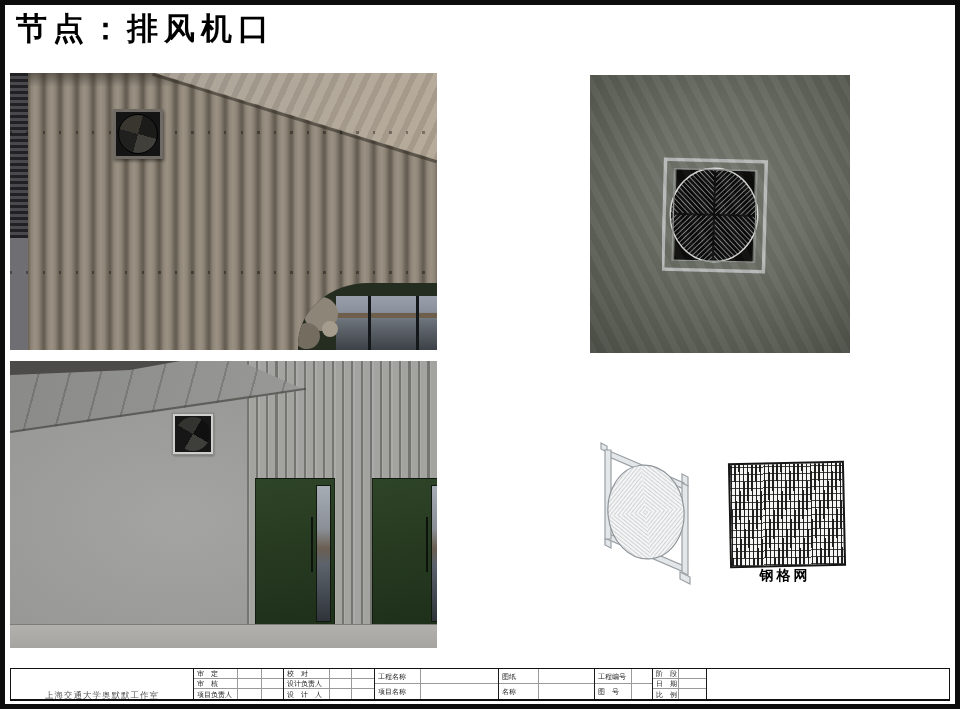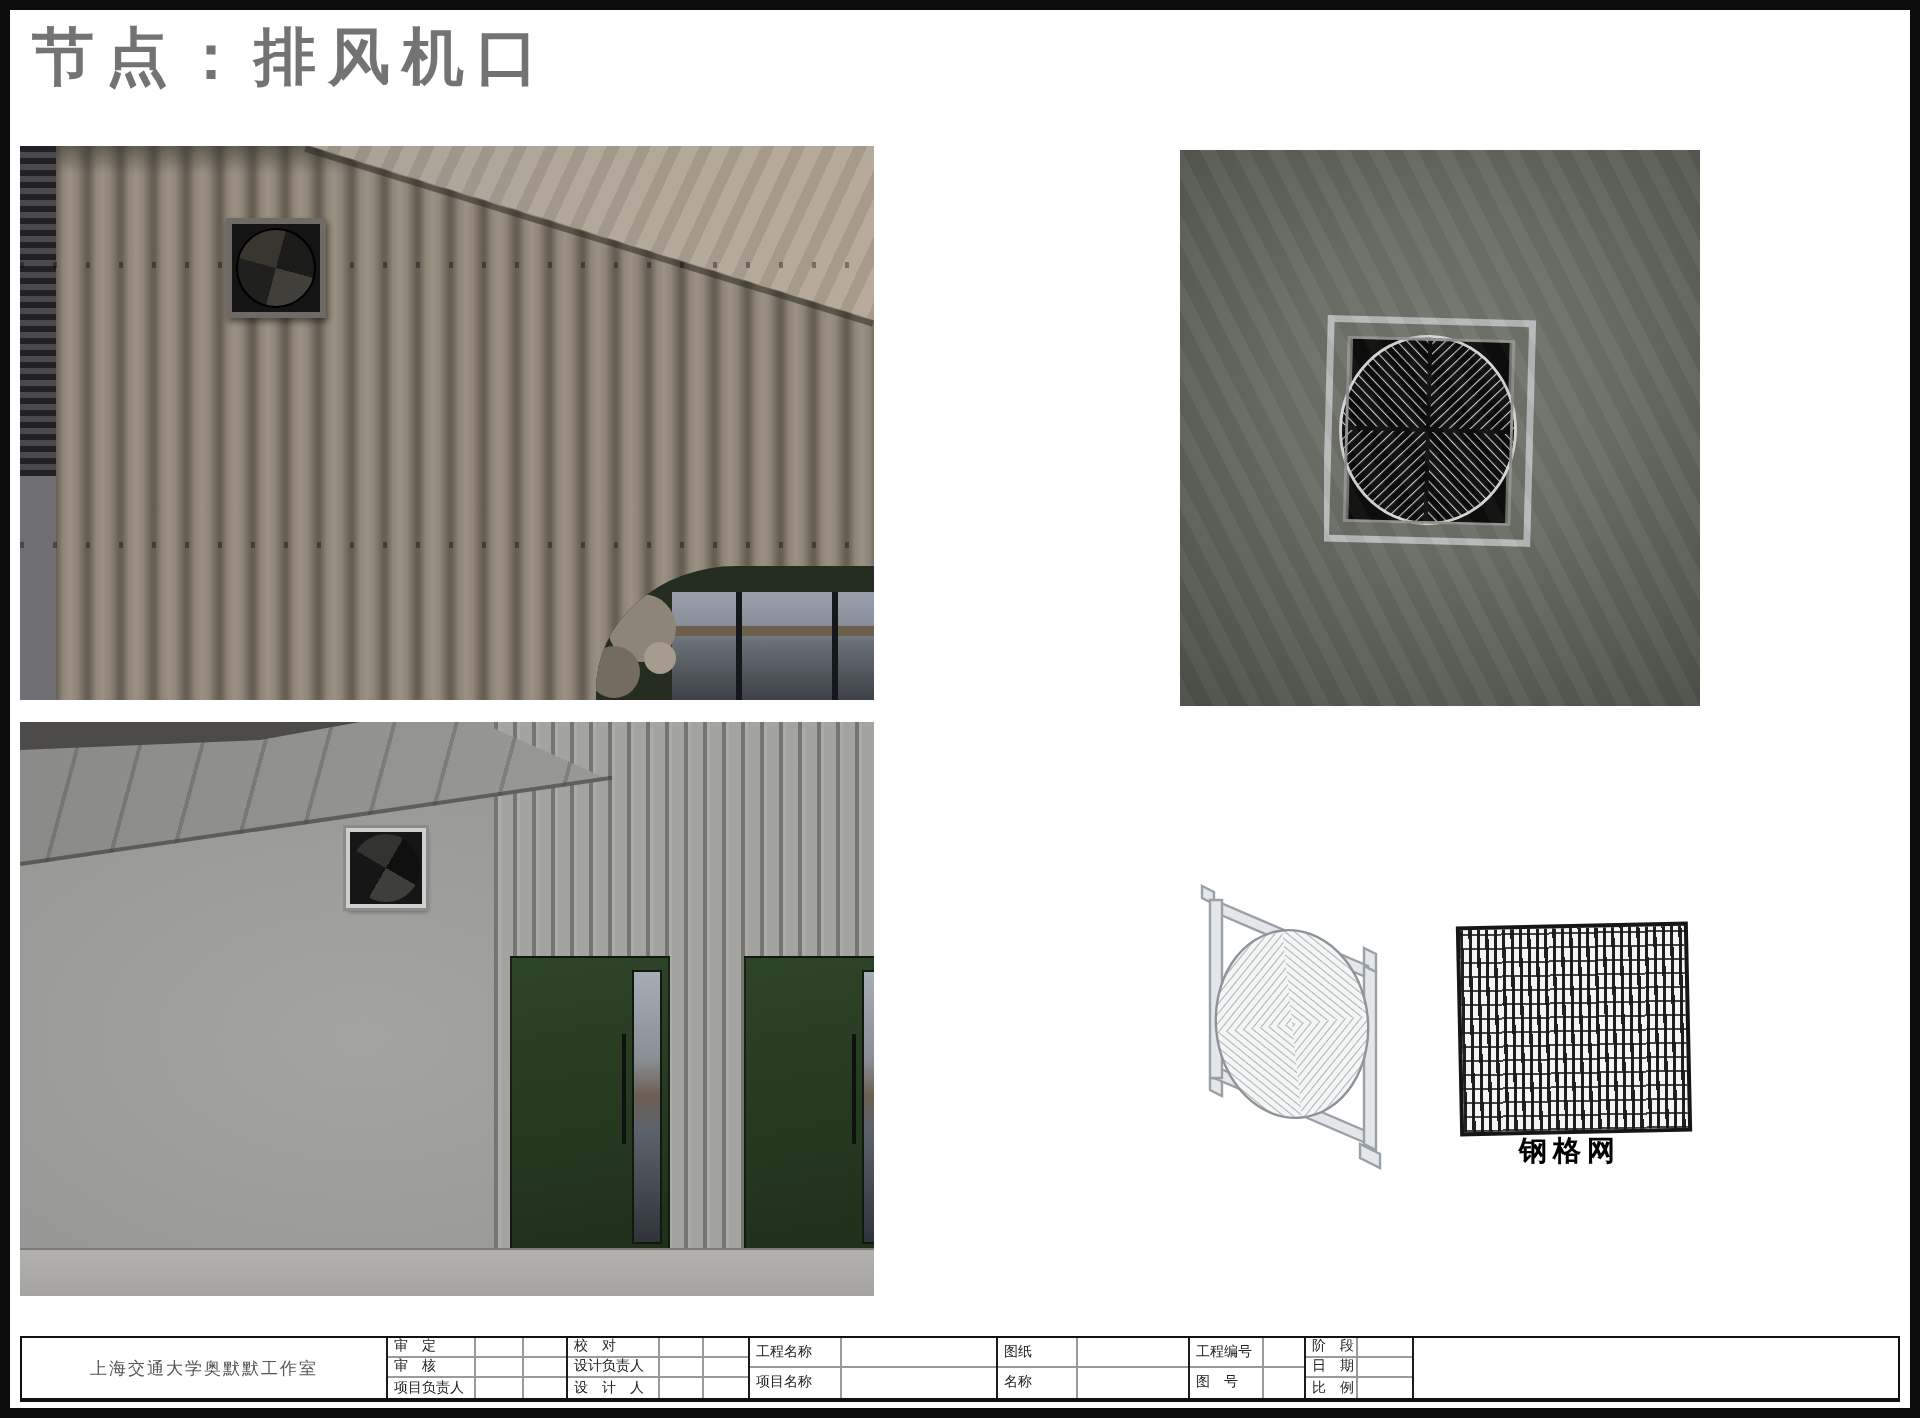--- a/index.html
+++ b/index.html
@@ -3,21 +3,21 @@
 <meta charset="utf-8">
 <style>
   html,body{margin:0;padding:0;}
   body{
     width:960px;height:709px;position:relative;background:#ffffff;
     font-family:"Liberation Sans","DejaVu Sans",sans-serif;overflow:hidden;
   }
   .sheet-border{position:absolute;inset:0;border:5px solid #0d0d0d;pointer-events:none;z-index:50;}
   .sheet-title{
     position:absolute;left:16px;top:8px;margin:0;
-    font-size:31px;font-weight:bold;color:#737373;letter-spacing:6px;
+    font-size:31px;font-weight:bold;color:#000000;letter-spacing:6px;
   }
 
   
   .img1{
     position:absolute;left:10px;top:73px;width:427px;height:277px;overflow:hidden;
     background:
       repeating-linear-gradient(to right,
         #675f53 0px,#675f53 1.5px,#8f8679 5px,#9a9183 8.5px,#8f8679 12px,#675f53 16.5px),
       #8b8377;
   }
@@ -105,21 +105,21 @@
       #f5f5f4;}
   .mesh-label{position:absolute;left:729px;top:567px;width:112px;text-align:center;
     font-size:14px;font-weight:bold;letter-spacing:3px;color:#000;}
 
   
   .tb{position:absolute;left:10px;top:668px;width:940px;height:33px;
     display:flex;border:1.6px solid #111;border-bottom:2.5px solid #111;
     box-sizing:border-box;background:#fff;font-size:7px;color:#222;line-height:1;}
   .grp{box-sizing:border-box;border-right:1.4px solid #1b1b1b;display:grid;height:100%;}
   .grp:last-child{border-right:none;}
-  .studio{width:183px;display:flex;align-items:center;justify-content:center;
+  .studio{width:183px;display:flex;align-items:flex-end;justify-content:center;
     font-size:8.5px;color:#555;letter-spacing:1px;}
   .cell{box-sizing:border-box;border-right:.8px solid #9a9a9a;border-bottom:.8px solid #9a9a9a;
     display:flex;align-items:center;padding-left:3px;overflow:hidden;white-space:nowrap;}
   .cell.lastc{border-right:none;}
   .cell.lastr{border-bottom:none;}
   .gA{width:90px;grid-template-columns:44px 24px 1fr;grid-template-rows:repeat(3,1fr);}
   .gB{width:91px;grid-template-columns:46px 22px 1fr;grid-template-rows:repeat(3,1fr);}
   .gC{width:124px;grid-template-columns:46px 1fr;grid-template-rows:repeat(2,1fr);}
   .gD{width:96px;grid-template-columns:40px 1fr;grid-template-rows:repeat(2,1fr);}
   .gE{width:58px;grid-template-columns:37px 1fr;grid-template-rows:repeat(2,1fr);}

